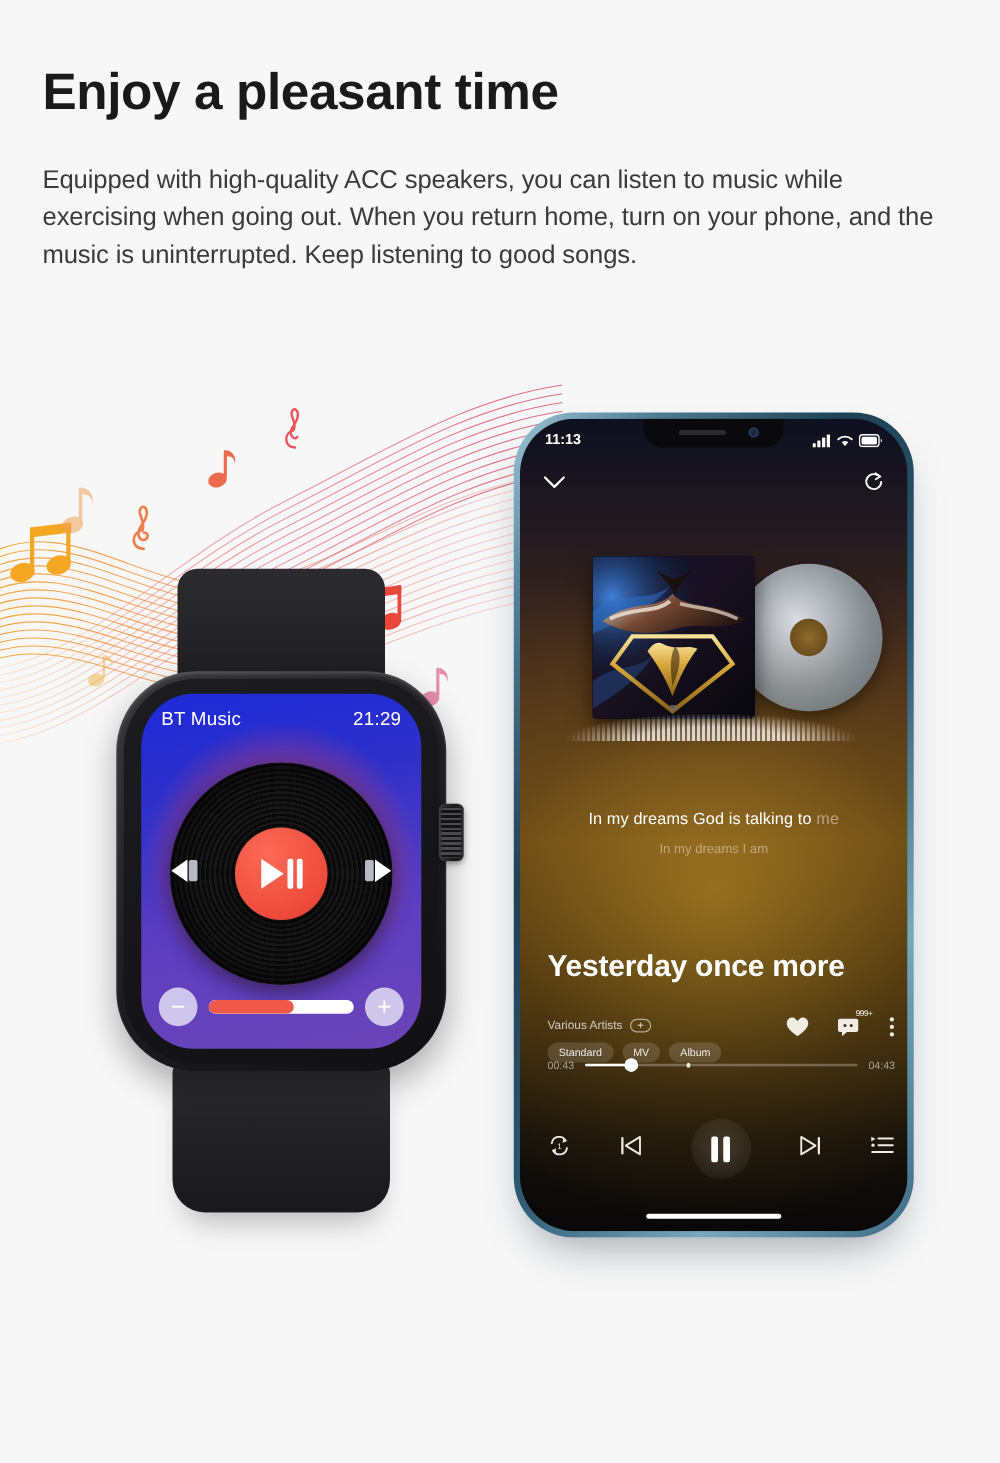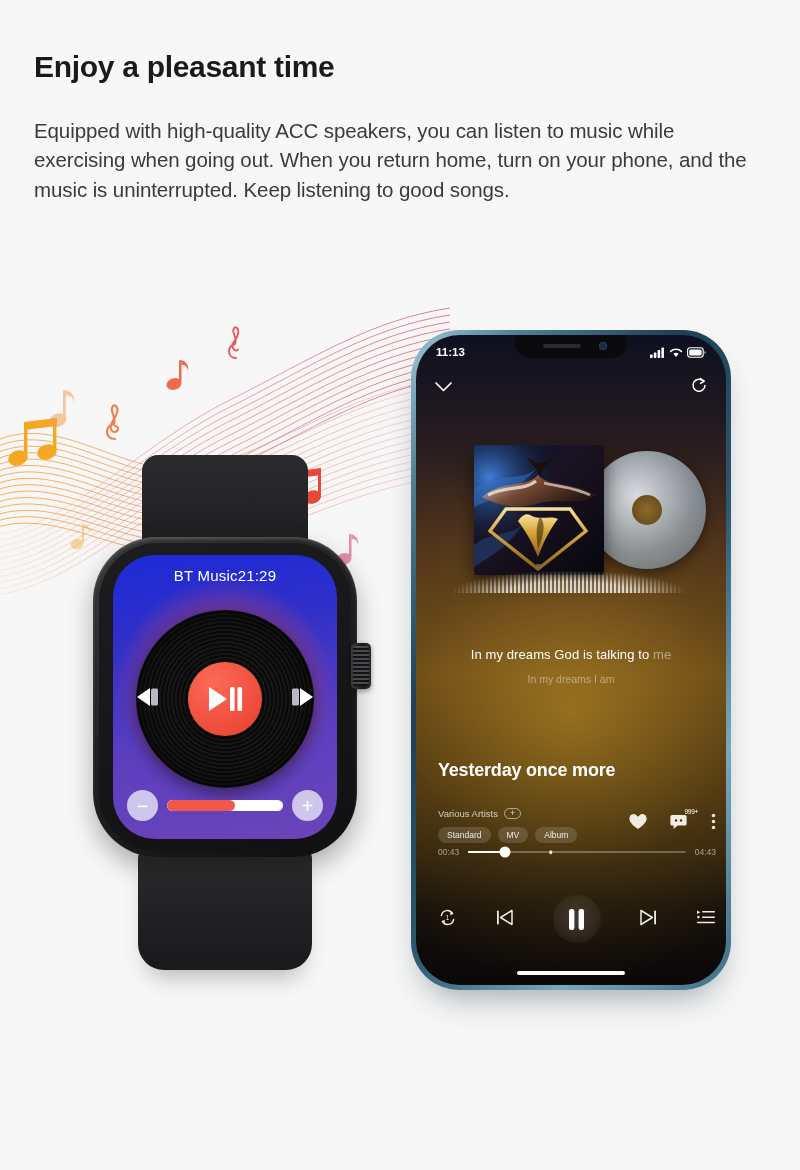--- a/index.html
+++ b/index.html
@@ -11,21 +11,21 @@
     overflow: hidden;
   }
 
   
   .copy { position: absolute; left: 34px; top: 42px; width: 730px; }
   .h-title {
     font-size: 37px; font-weight: bold; color: #1a1a1a;
     letter-spacing: -0.4px; line-height: 1.18;
   }
   .h-sub {
-    font-size: 30px; font-weight: bold; color: #1a1a1a;
+    font-size: 41px; font-weight: bold; color: #1a1a1a;
     letter-spacing: -0.3px; line-height: 1.25; margin-top: 6px;
   }
   .h-body {
     margin-top: 30px; font-size: 20.5px; color: #3a3a3a;
     line-height: 1.45; letter-spacing: -0.1px; max-width: 725px;
   }
 
   
   .wave-wrap {
     position: absolute; left: -20px; top: 300px;
@@ -72,21 +72,21 @@
     border-radius: 42px; overflow: hidden;
     background: linear-gradient(170deg,#1c2ad8 0%,#3030c8 28%,#5b3ec0 62%,#6b45b8 100%);
   }
   .screen-glow {
     position:absolute; left:50%; top:46%; transform:translate(-50%,-50%);
     width:220px; height:220px; border-radius:50%;
     background: radial-gradient(circle,rgba(240,80,70,.85) 0%,rgba(230,70,70,.35) 48%,rgba(0,0,0,0) 70%);
   }
   .scr-top {
     position:absolute; left:0; top:12px; width:100%;
-    display:flex; justify-content:center; padding:0 16px;
+    display:flex; justify-content:space-between; padding:0 16px;
     color:#fff; font-size:15px; letter-spacing:.2px;
   }
   .vinyl {
     position:absolute; left:50%; top:144px; transform:translate(-50%,-50%);
     width:178px; height:178px; border-radius:50%;
     background:
       repeating-radial-gradient(circle at 50% 50%, #171717 0 2px, #0a0a0a 2px 4px),
       radial-gradient(circle,#1c1c1c,#050505);
     box-shadow: 0 6px 16px rgba(0,0,0,.45), inset 0 0 24px rgba(0,0,0,.8);
   }
@@ -176,21 +176,21 @@
       repeating-linear-gradient(90deg, rgba(255,255,255,.92) 0 2px, rgba(255,255,255,.25) 2px 4px);
     -webkit-mask-image: radial-gradient(ellipse 58% 130% at 50% 100%, #000 40%, rgba(0,0,0,0) 78%);
             mask-image: radial-gradient(ellipse 58% 130% at 50% 100%, #000 40%, rgba(0,0,0,0) 78%);
     opacity:.85;
   }
   .lyrics { position:absolute; left:0; top:312px; width:100%; text-align:center; }
   .lyric-main { font-size:13px; color:#fff; letter-spacing:.1px; }
   .lyric-main .dim { color:rgba(255,255,255,.45); }
   .lyric-sub { margin-top:11px; font-size:10.5px; color:rgba(255,255,255,.42); }
   .songinfo { position:absolute; left:22px; top:425px; width:278px; }
-  .song-title { font-size:18px; font-weight:bold; color:#fff; letter-spacing:-.2px; }
+  .song-title { font-size:24px; font-weight:bold; color:#fff; letter-spacing:-.2px; }
   .artist-row { margin-top:27px; display:flex; align-items:center; gap:6px; }
   .artist-name { font-size:9.5px; color:rgba(255,255,255,.72); }
   .follow-btn {
     width:17px; height:11px; border-radius:6px;
     border:1px solid rgba(255,255,255,.55);
     display:flex; align-items:center; justify-content:center;
     color:rgba(255,255,255,.8); font-size:9px; line-height:1;
   }
   .tagrow {
     margin-top:8px; display:flex; align-items:center; gap:7px;

